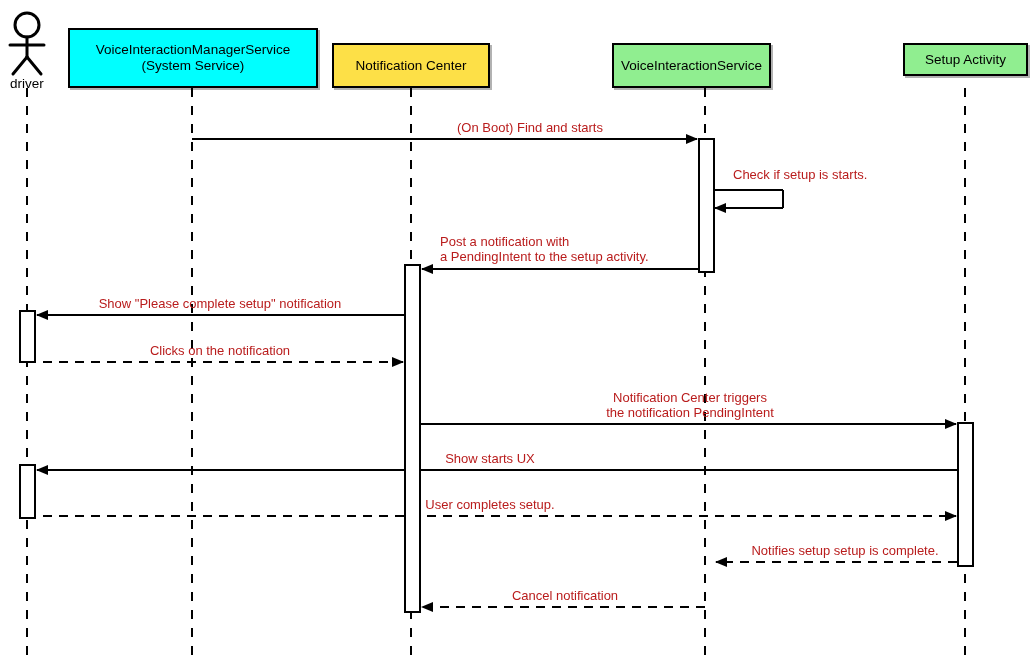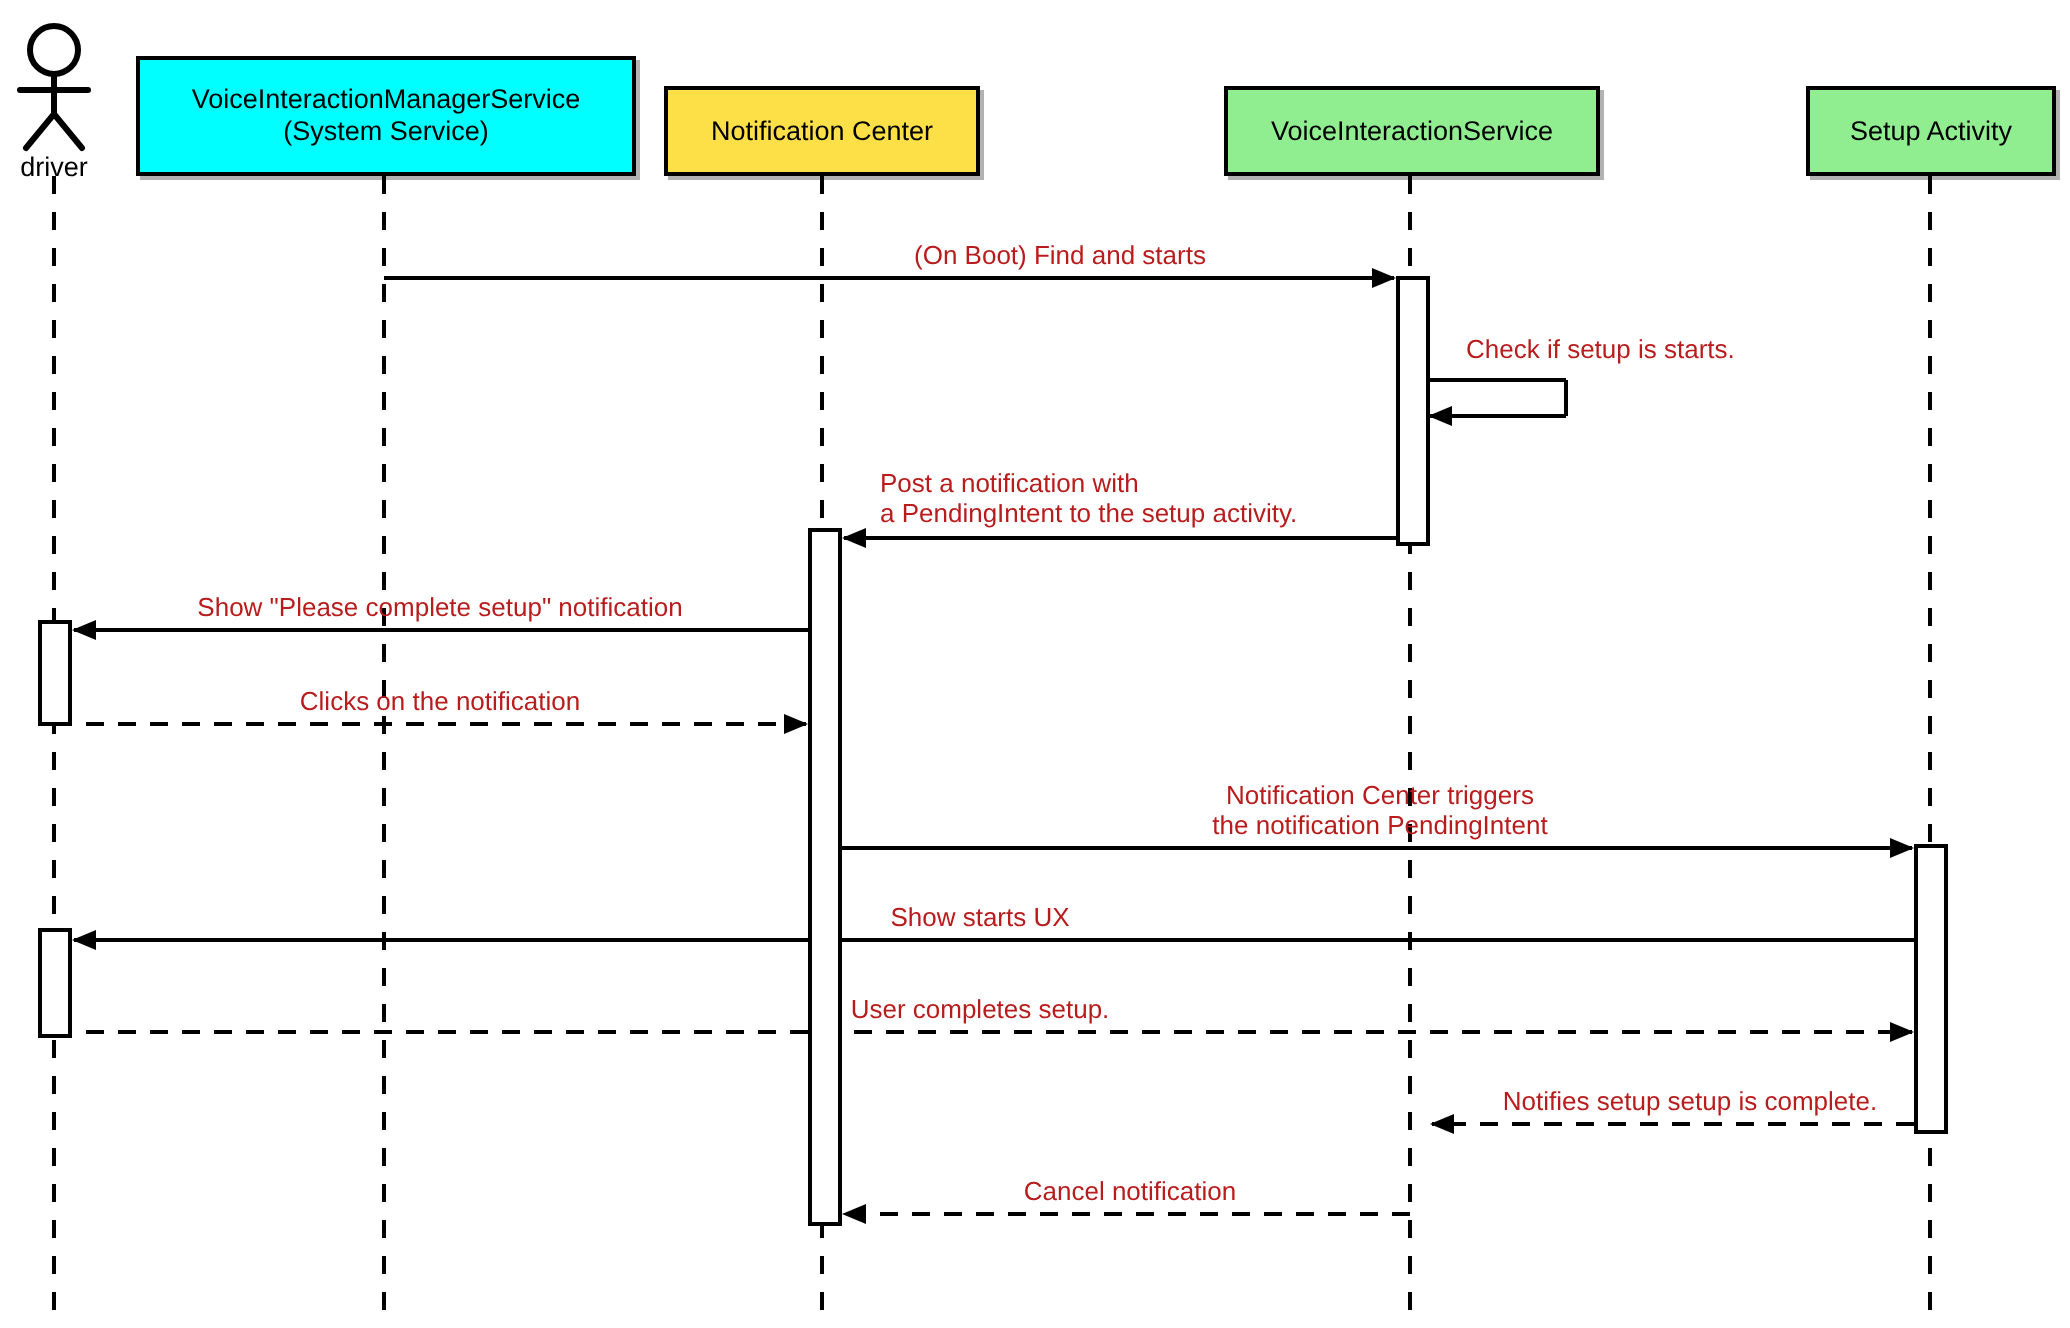--- a/index.html
+++ b/index.html
@@ -129,22 +129,22 @@
           <line x1="27" y1="57" x2="13" y2="74"></line>
           <line x1="27" y1="57" x2="41" y2="74"></line>
         </g>
       </g>
   </svg>
 
   <div id="boxes-layer">
       <div class="lifeline-box" style="left: 68px; top: 28px; width: 250px; height: 60px; background: rgb(0, 255, 255);">VoiceInteractionManagerService
 (System Service)</div>
       <div class="lifeline-box" style="left: 332px; top: 43px; width: 158px; height: 45px; background: #fde047;">Notification Center</div>
-      <div class="lifeline-box" style="left: 612px; top: 43px; width: 188px; height: 45px; background: rgb(144, 238, 144);">VoiceInteractionService</div>
-      <div class="lifeline-box" style="left: 903px; top: 43px; width: 125px; height: 45px; background: rgb(144, 238, 144);">Setup Activity</div>
+      <div class="lifeline-box" style="left: 612px; top: 43px; width: 159px; height: 45px; background: rgb(144, 238, 144);">VoiceInteractionService</div>
+      <div class="lifeline-box" style="left: 903px; top: 43px; width: 125px; height: 33px; background: rgb(144, 238, 144);">Setup Activity</div>
     </div>
   <div id="labels-layer">
       <div class="actor-label" style="left: -33px; top: 76px; width: 120px;">driver</div>
       <div class="msg-label" style="left: 330px; top: 120px; width: 400px;">(On Boot) Find and starts</div>
       <div class="msg-label left" style="left: 733px; top: 167px; width: 250px;">Check if setup is starts.</div>
       <div class="msg-label left" style="left: 440px; top: 234px; width: 250px;">Post a notification with
 a PendingIntent to the setup activity.</div>
       <div class="msg-label" style="left: 50px; top: 296px; width: 340px;">Show "Please complete setup" notification</div>
       <div class="msg-label" style="left: 50px; top: 343px; width: 340px;">Clicks on the notification</div>
       <div class="msg-label" style="left: 510px; top: 390px; width: 360px;">Notification Center triggers

